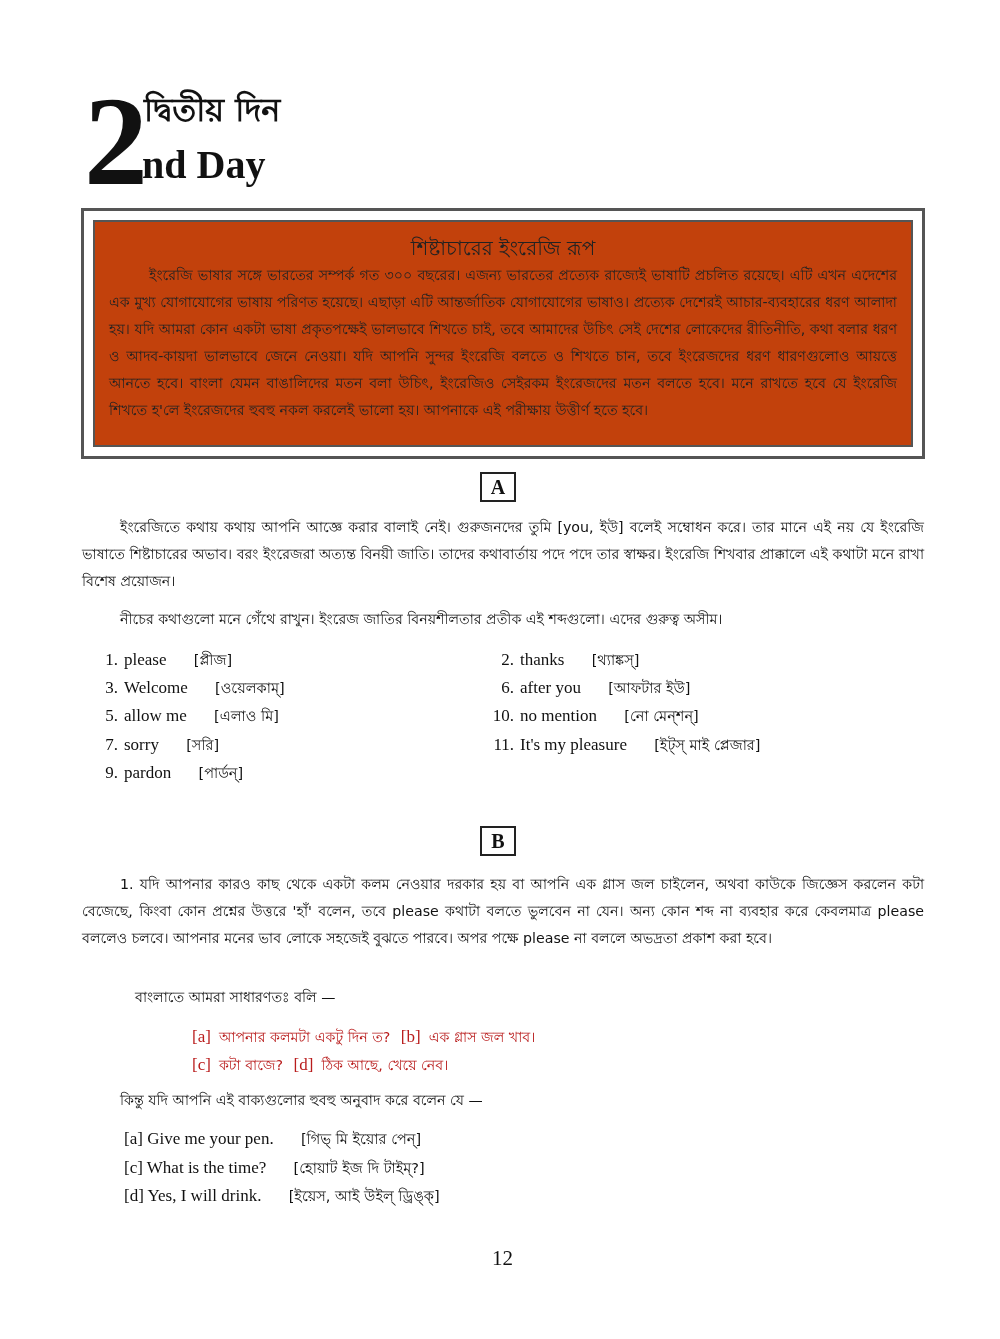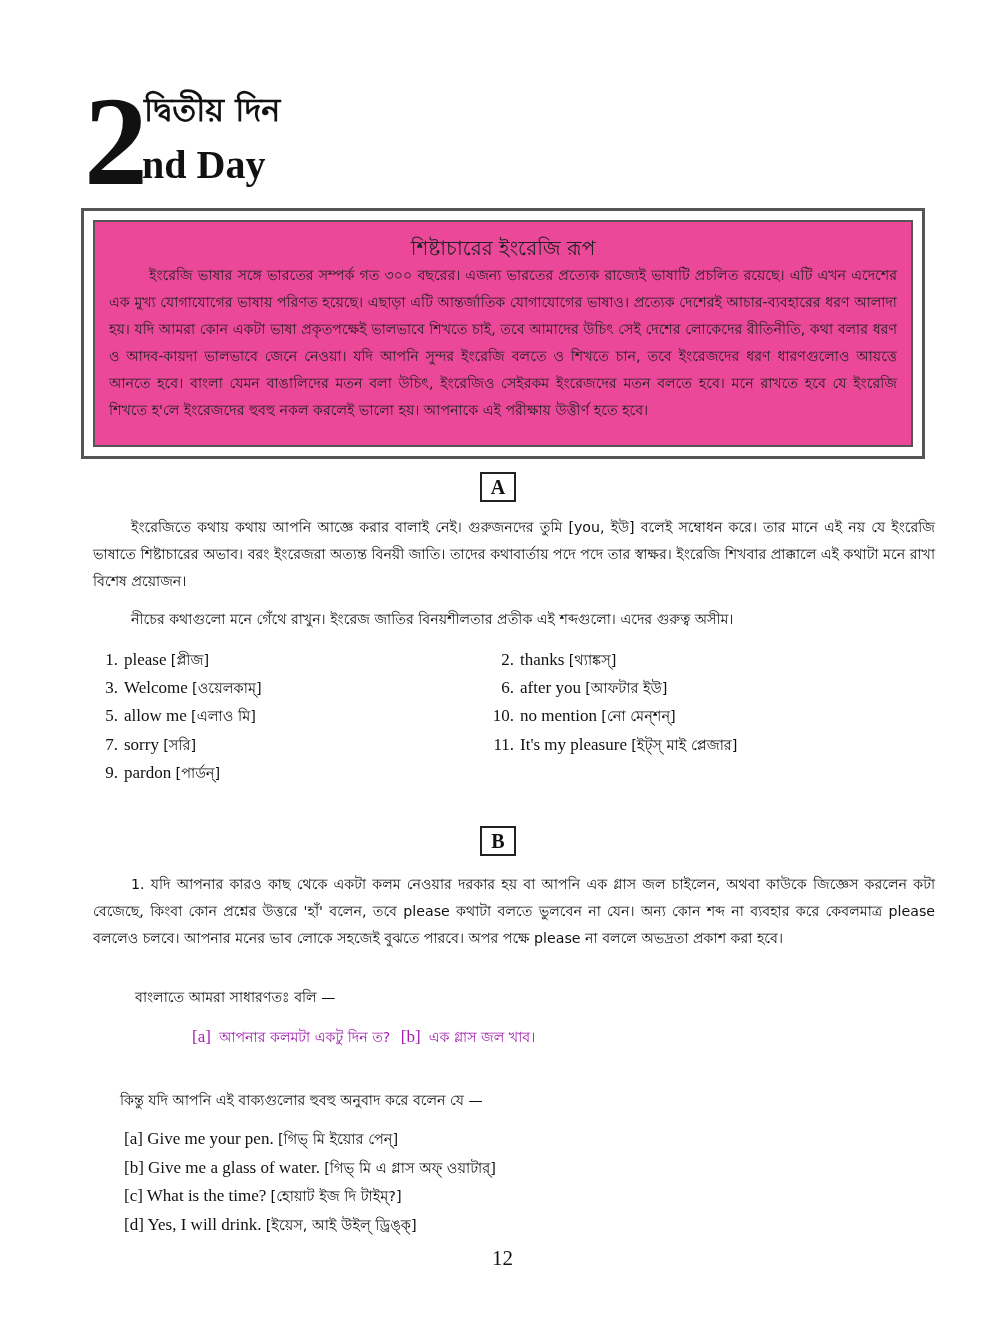--- a/index.html
+++ b/index.html
@@ -24,49 +24,49 @@
     position: absolute; left: 58px; top: 56px;
     font-family: "Liberation Serif", serif; font-weight: bold;
     font-size: 40px; line-height: 46px; color: #111;
   }
   .intro-box {
     position: absolute; left: 81px; top: 208px; width: 844px; height: 251px;
     border: 3px solid #555; box-sizing: border-box; background: #fff;
   }
   .intro-inner {
     position: absolute; left: 9px; top: 9px; right: 9px; bottom: 9px;
-    border: 2px solid #555; background: #ec4899; box-sizing: border-box;
+    border: 2px solid #555; background: #c2410c; box-sizing: border-box;
     padding: 12px 14px 0 14px;
     font-family: "DejaVu Sans", sans-serif; font-size: 14.2px; line-height: 27px;
     color: #222;
   }
   .intro-title {
     text-align: center; font-size: 20px; line-height: 28px; margin-bottom: 0px; color: #222;
   }
   .intro-text { text-indent: 40px; text-align: justify; }
   .section-label {
     position: absolute; width: 36px; height: 30px;
     border: 2px solid #222; box-sizing: border-box; text-align: center;
     font-family: "Liberation Serif", serif; font-weight: bold; font-size: 20px; line-height: 26px;
   }
   .para {
     position: absolute; left: 82px; width: 842px;
     font-family: "DejaVu Sans", sans-serif; font-size: 14.2px; line-height: 27px; color: #111;
     text-align: justify;
   }
-  .indent { text-indent: 38px; margin-left: 11px; }
+  .indent { text-indent: 38px; }
   .list {
     position: absolute; font-family: "Liberation Serif", serif; font-size: 17px; line-height: 27.2px; color: #111;
   }
   .list .item { white-space: nowrap; }
   .list .num { display: inline-block; width: 22px; text-align: right; margin-right: 6px; }
-  .bn { font-family: "DejaVu Sans", sans-serif; font-size: 14.5px; }
+  .bn { font-family: "DejaVu Sans", sans-serif; font-size: 14.5px; margin-left: 23px; }
   .sub-list {
     position: absolute; left: 192px; top: 1023px;
-    font-family: "DejaVu Sans", sans-serif; font-size: 14.2px; line-height: 28px; color: #a21caf;
+    font-family: "DejaVu Sans", sans-serif; font-size: 14.2px; line-height: 28px; color: #b91c1c;
   }
   .sub-list .tag { font-family: "Liberation Serif", serif; font-size: 17px; margin-right: 8px; }
   .en-list {
     position: absolute; left: 124px; top: 1125px;
     font-family: "Liberation Serif", serif; font-size: 17px; line-height: 27.5px; color: #111;
   }
   .page-num {
     position: absolute; left: 492px; top: 1246px;
     font-family: "Liberation Serif", serif; font-size: 21px;
   }
@@ -110,24 +110,27 @@
 <div class="section-label" style="left:480px; top:826px;">B</div>
 
 <div class="para indent" style="top:871px;">1. যদি আপনার কারও কাছ থেকে একটা কলম নেওয়ার দরকার হয় বা আপনি এক গ্লাস জল চাইলেন, অথবা কাউকে জিজ্ঞেস করলেন কটা বেজেছে, কিংবা কোন প্রশ্নের উত্তরে 'হাঁ' বলেন, তবে please কথাটা বলতে ভুলবেন না যেন। অন্য কোন শব্দ না ব্যবহার করে কেবলমাত্র please বললেও চলবে। আপনার মনের ভাব লোকে সহজেই বুঝতে পারবে। অপর পক্ষে please না বললে অভদ্রতা প্রকাশ করা হবে।</div>
 <div class="para" style="top:984px; left:135px; width:700px;">বাংলাতে আমরা সাধারণতঃ বলি —</div>
 
 <div class="sub-list">
   <div>
     <span class="tag">[a]</span><span>আপনার কলমটা একটু দিন ত?</span>
     <span class="tag" style="margin-left:6px;">[b]</span><span>এক গ্লাস জল খাব।</span>
   </div>
+  <div>
+    <span class="tag">[c]</span><span>কটা বাজে?</span>
+    <span class="tag" style="margin-left:6px;">[d]</span><span>ঠিক আছে, খেয়ে নেব।</span>
+  </div>
 </div>
 
 <div class="para" style="top:1087px; left:120px; width:760px;">কিন্তু যদি আপনি এই বাক্যগুলোর হুবহু অনুবাদ করে বলেন যে —</div>
 
 <div class="en-list">
   <div><span>[a]</span> <span>Give me your pen.</span> <span class="bn">[গিভ্ মি ইয়োর পেন্]</span></div>
-  <div><span>[b]</span> <span>Give me a glass of water.</span> <span class="bn">[গিভ্ মি এ গ্লাস অফ্ ওয়াটার্]</span></div>
   <div><span>[c]</span> <span>What is the time?</span> <span class="bn">[হোয়াট ইজ দি টাইম্?]</span></div>
   <div><span>[d]</span> <span>Yes, I will drink.</span> <span class="bn">[ইয়েস, আই উইল্ ড্রিঙ্ক্]</span></div>
 </div>
 
 <div class="page-num">12</div>
 
 </body></html>

